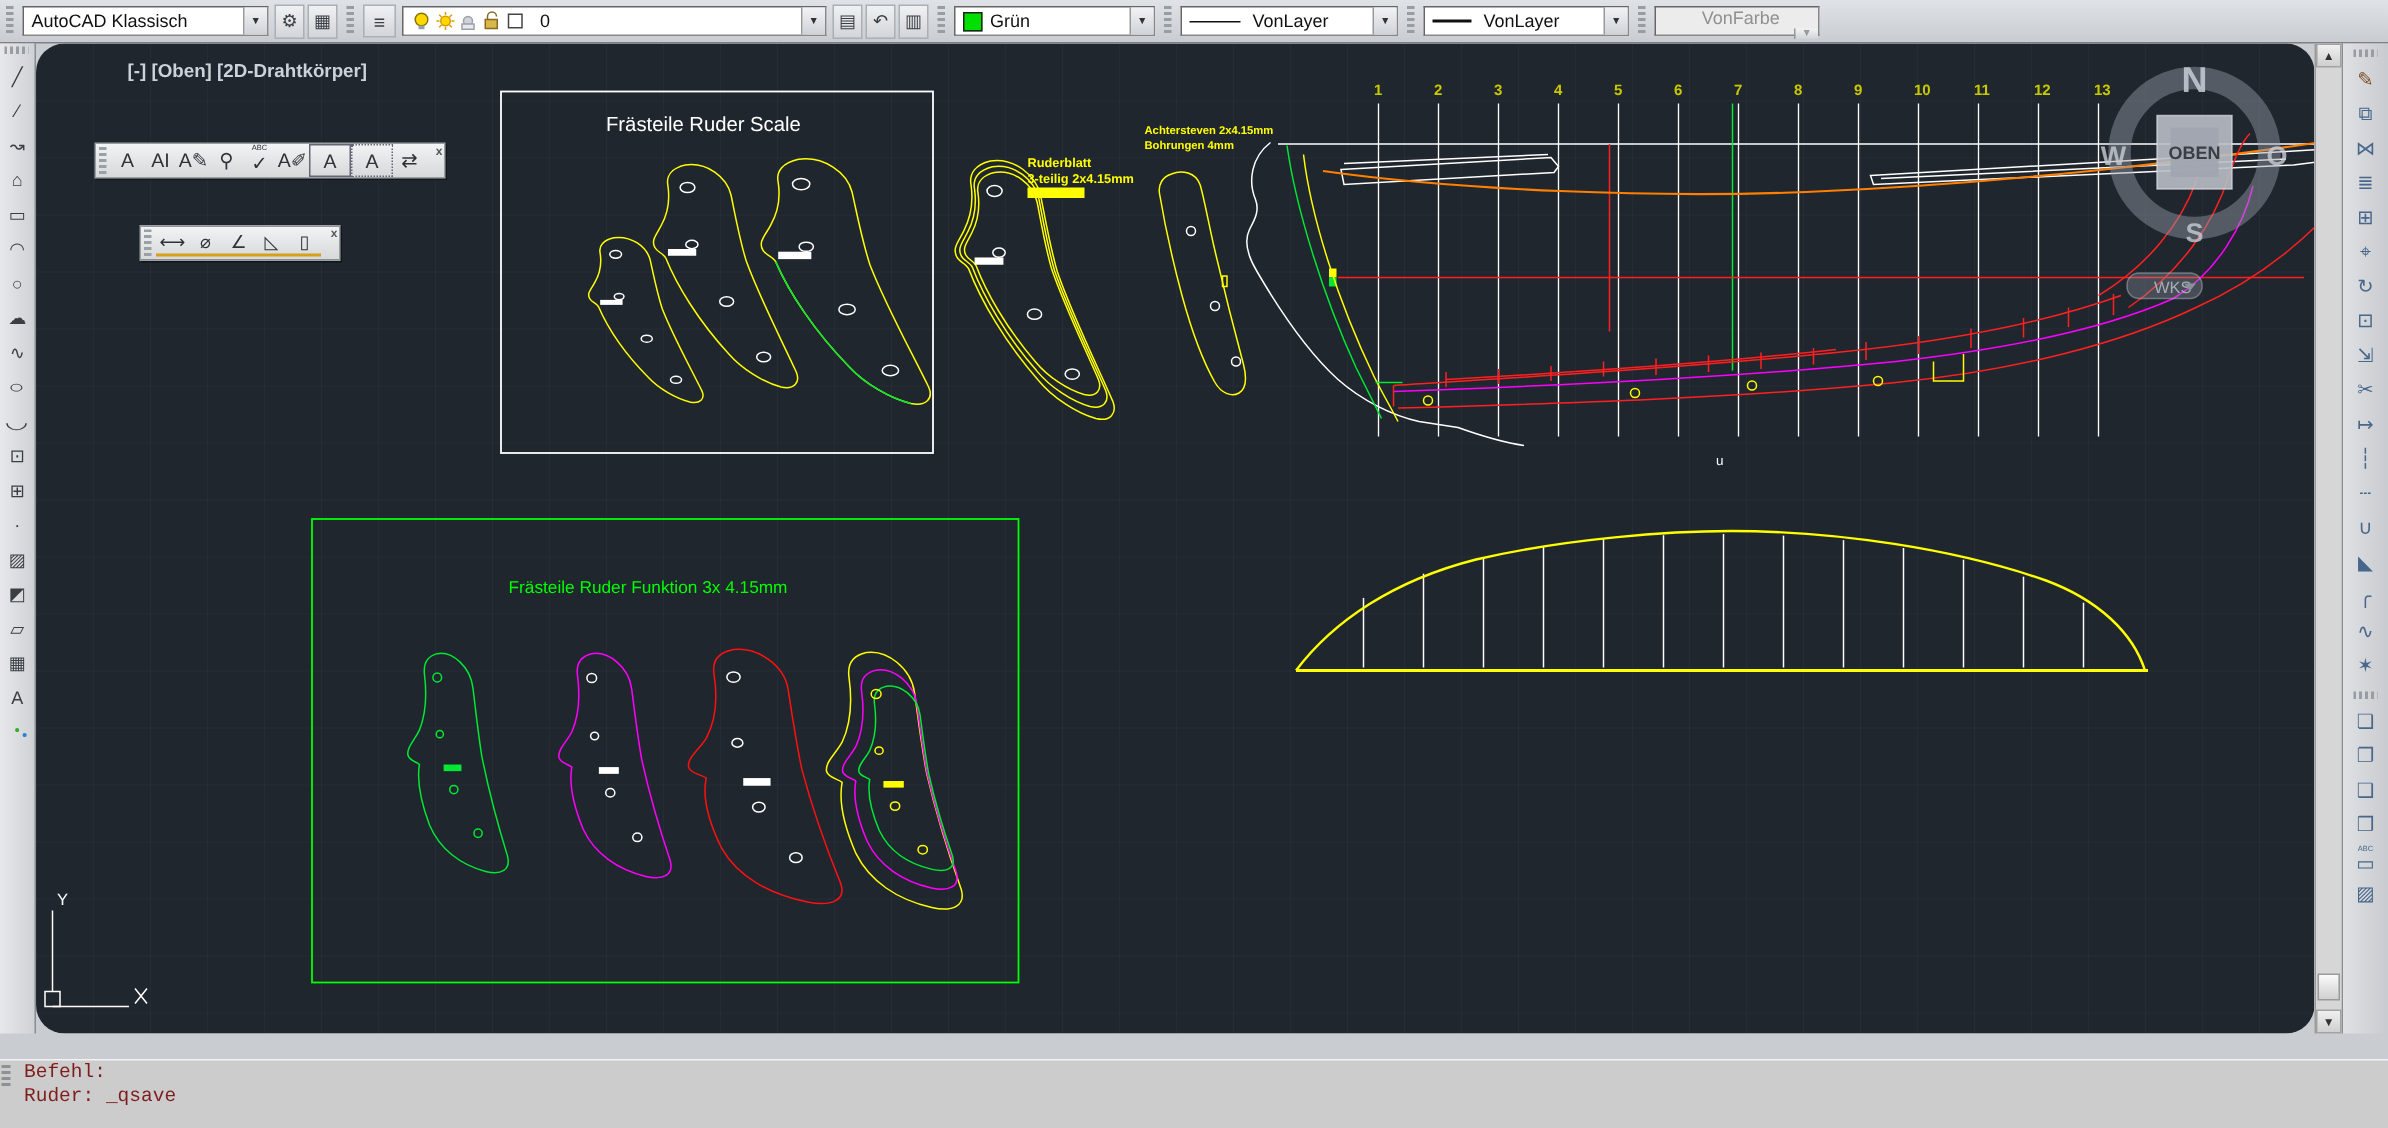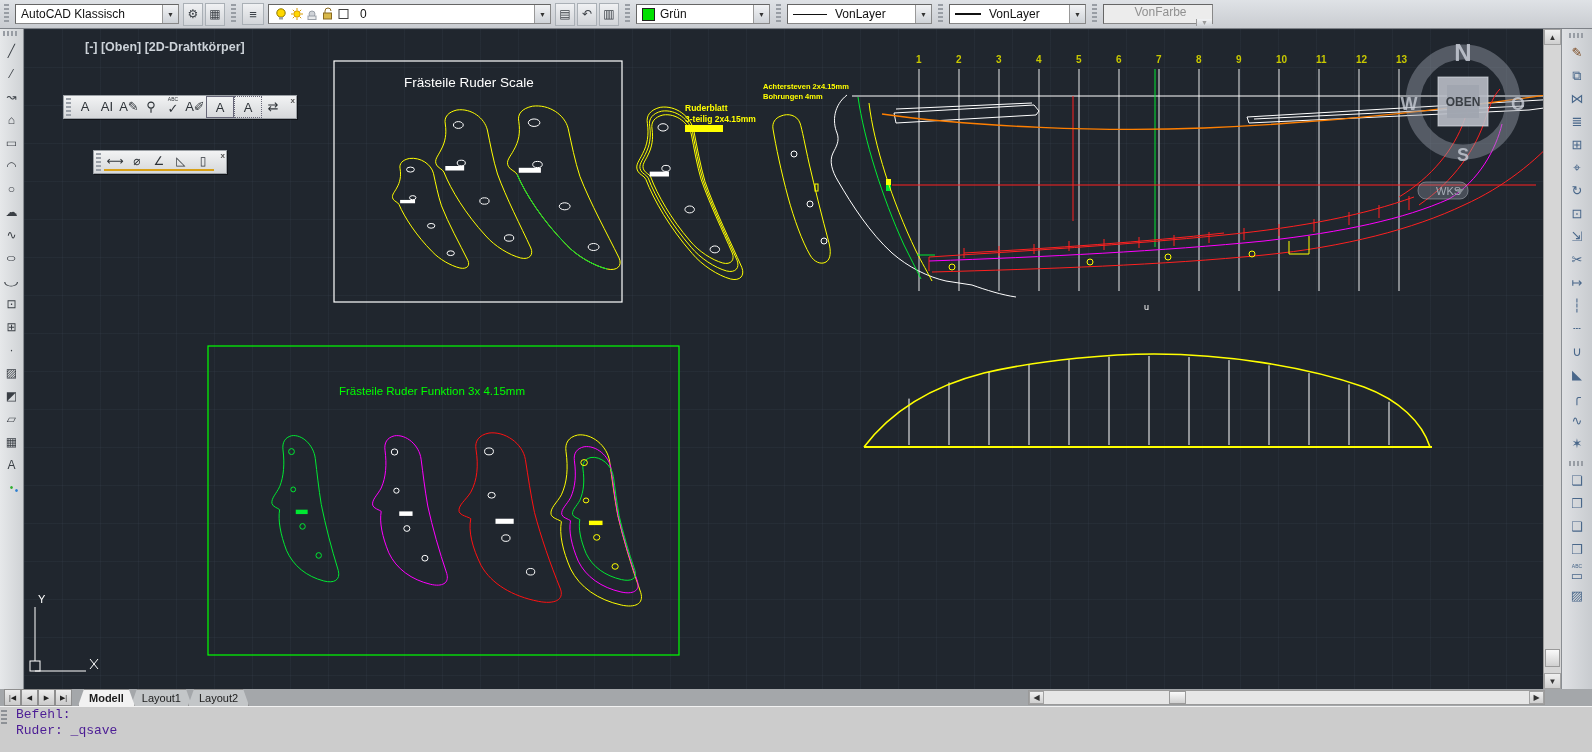--- a/index.html
+++ b/index.html
@@ -36,21 +36,21 @@
   .icon.pencil{color:#7c4a21;}
   .icon.gold{color:#c08a18;}
   .icon.boxed{border:1px solid #667;padding:0 2px;font-size:10px;height:14px;}
   .icon.boxed2{border:1px dotted #667;padding:0 2px;font-size:10px;height:14px;}
   .icon.wide{transform:scaleX(1.5);}
   .icon.dots{color:#2fae2f;text-shadow:5px 3px 0 #2e7fd0;font-size:10px;}
   
   .canvas{position:relative;width:1520px;height:660px;background-color:#20262e;
           background-image:linear-gradient(rgba(130,150,180,.06) 1px,transparent 1px),
                            linear-gradient(90deg,rgba(130,150,180,.06) 1px,transparent 1px);
-          background-size:38px 38px;overflow:hidden;}
+          background-size:38px 38px;overflow:hidden;border-radius:19px;}
   .canvas svg{position:absolute;left:0;top:0;}
   svg text{font-family:"Liberation Sans",sans-serif;}
   
   .floattb{position:absolute;background:linear-gradient(#f2f3f4,#d6d8da);border:1px solid #9ba0a5;
            box-shadow:1px 1px 0 rgba(0,0,0,.45);display:flex;align-items:center;padding:1px 12px 1px 2px;height:24px;box-sizing:border-box;}
   .floattb .fgrip{width:5px;height:18px;background:repeating-linear-gradient(180deg,#9aa0a8 0 2px,transparent 2px 4px);margin-right:3px;}
   .floattb .icon{width:22px;height:20px;display:flex;align-items:center;justify-content:center;
            font-size:13px;color:#2e3338;flex-direction:column;line-height:1;}
   .floattb .closex{position:absolute;right:1px;top:0;font-size:8px;font-weight:bold;color:#555;}
   .floattb.dim .icon{border-bottom:2px solid #d8a018;height:16px;font-size:12px;}
@@ -67,21 +67,21 @@
   .tab{padding:0 10px;font-size:11px;display:flex;align-items:center;color:#1c1c1c;
        background:#c3c6c8;border:1px solid #8e8e8e;border-bottom:none;
        clip-path:polygon(6px 0,calc(100% - 6px) 0,100% 100%,0 100%);margin-right:-4px;}
   .tab.active{background:#f2f2f2;font-weight:bold;z-index:2;}
   .hscroll{position:absolute;left:1028px;top:1px;width:517px;height:15px;background:#e6e6e6;border:1px solid #9a9a9a;box-sizing:border-box;}
   .hscroll .sbtn{position:absolute;top:0;width:15px;height:13px;}
   .hthumb{position:absolute;left:140px;top:0;width:17px;height:13px;background:linear-gradient(#fafafa,#d0d0d0);border:1px solid #9a9a9a;box-sizing:border-box;}
   
   .command{position:absolute;left:0;top:706px;width:1592px;height:46px;background:#cccccc;
            border-top:1px solid #f2f2f2;box-sizing:border-box;
-           font-family:"Liberation Mono",monospace;font-size:13px;color:#4c1d95;}
+           font-family:"Liberation Mono",monospace;font-size:13px;color:#7f1d1d;}
   .command .cgrip{position:absolute;left:1px;top:3px;width:6px;height:14px;
            background:repeating-linear-gradient(180deg,#8d9196 0 2px,transparent 2px 4px);}
   .cmdline{padding-left:16px;line-height:16px;white-space:pre;}
   
   .layicons{display:flex;align-items:center;gap:3px;margin-right:6px;}
 </style>
 </head>
 <body>
 
 <div id="app">
@@ -465,37 +465,19 @@
           <span class="icon">❏</span>
           <span class="icon">❐</span>
           <span class="icon">❑</span>
           <span class="icon">❒</span>
           <span class="icon"><span class="top">ABC</span>▭</span>
           <span class="icon">▨</span>
         </div>
     </div>
   </div>
 
-  <div class="tabstrip">
-    <div class="tabnav" id="tabnav">
-        <span>|◀</span>
-        <span>◀</span>
-        <span>▶</span>
-        <span>▶|</span>
-      </div>
-    <div id="tabs" style="display:flex;margin-left:6px">
-        <div class="tab active">Modell</div>
-        <div class="tab">Layout1</div>
-        <div class="tab">Layout2</div>
-      </div>
-    <div class="hscroll">
-      <div class="sbtn" style="left:0">◀</div>
-      <div class="hthumb"></div>
-      <div class="sbtn" style="right:0">▶</div>
-    </div>
-  </div>
 
   <div class="command">
     <div class="cgrip"></div>
     <div class="cmdline">Befehl:</div>
     <div class="cmdline">Ruder: _qsave</div>
   </div>
 </div>
 
 </body></html>

